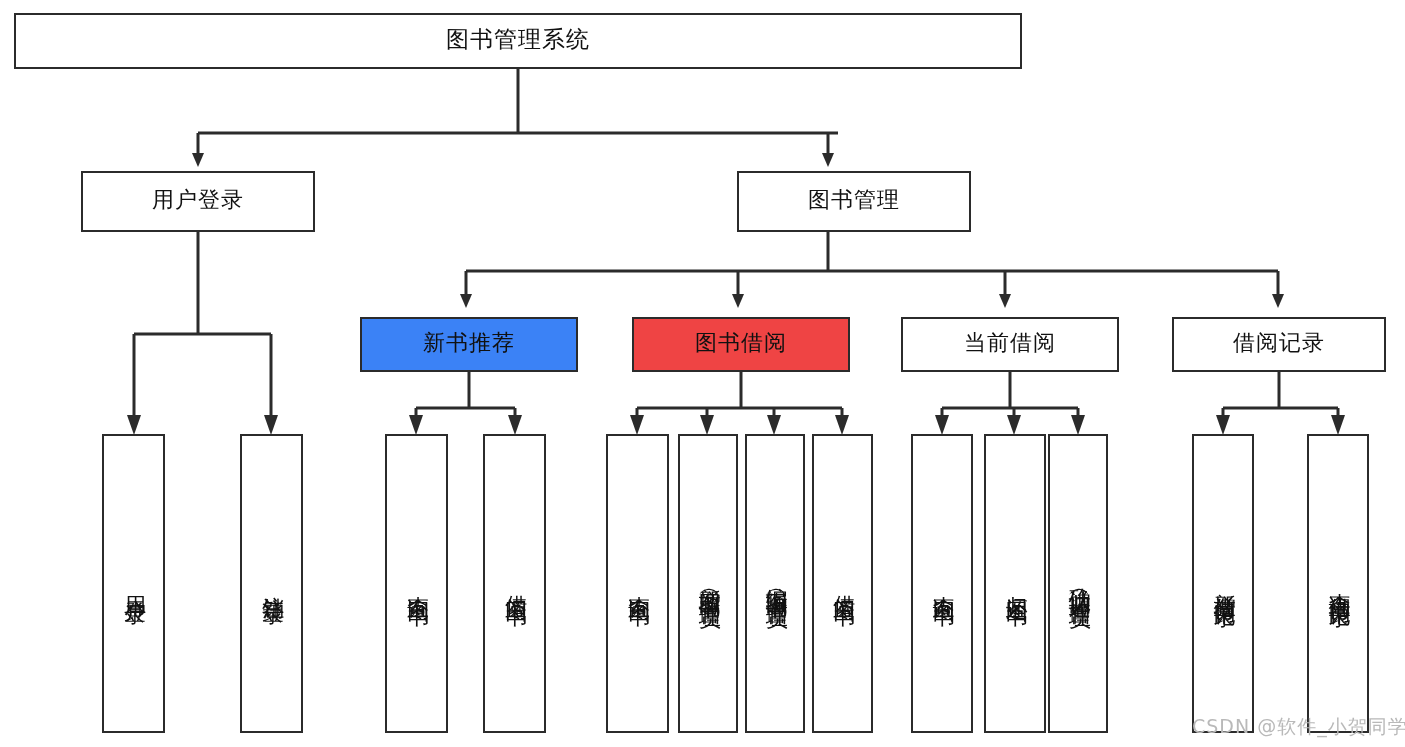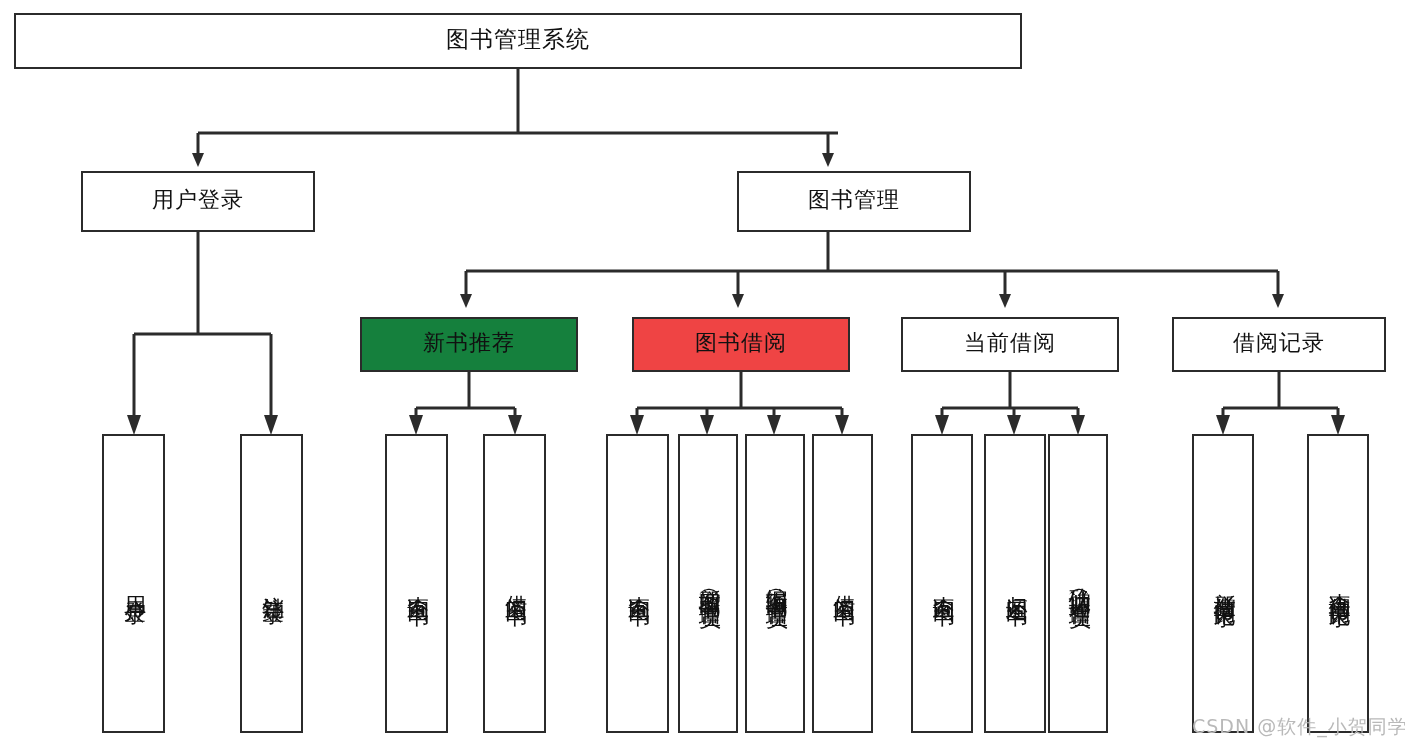--- a/index.html
+++ b/index.html
@@ -136,21 +136,21 @@
       <path d="M1223,408 L1223,417" marker-end="url(#arrowWide)"></path>
       <path d="M1338,408 L1338,417" marker-end="url(#arrowWide)"></path>
     </g>
   </svg>
 
   <div class="node horiz root" style="left: 14px; top: 13px; width: 1008px; height: 56px; border-color: rgb(43, 43, 43); background: rgb(255, 255, 255); color: rgb(17, 17, 17);">图书管理系统</div>
 
   <div class="node horiz" style="left: 81px; top: 171px; width: 234px; height: 61px; border-color: rgb(43, 43, 43); background: rgb(255, 255, 255); color: rgb(17, 17, 17);">用户登录</div>
   <div class="node horiz" style="left: 711px; top: 171px; width: 234px; height: 61px; border-color: rgb(43, 43, 43); background: rgb(255, 255, 255); color: rgb(17, 17, 17); margin-left: 26px;">图书管理</div>
 
-  <div class="node horiz" style="left: 360px; top: 317px; width: 218px; height: 55px; border-color: rgb(43, 43, 43); background: #15803d; color: rgb(17, 17, 17);">新书推荐</div>
+  <div class="node horiz" style="left: 360px; top: 317px; width: 218px; height: 55px; border-color: rgb(43, 43, 43); background: #3b82f6; color: rgb(17, 17, 17);">新书推荐</div>
   <div class="node horiz" style="left: 632px; top: 317px; width: 218px; height: 55px; border-color: rgb(43, 43, 43); background: #ef4444; color: rgb(17, 17, 17);">图书借阅</div>
   <div class="node horiz" style="left: 1172px; top: 317px; width: 214px; height: 55px; border-color: rgb(43, 43, 43); background: rgb(255, 255, 255); color: rgb(17, 17, 17);">借阅记录</div>
   <div class="node horiz" style="left: 901px; top: 317px; width: 218px; height: 55px; border-color: rgb(43, 43, 43); background: rgb(255, 255, 255); color: rgb(17, 17, 17);">当前借阅</div>
 
   <div class="node vert" style="left: 102px; top: 434px; width: 63px; height: 299px; border-color: rgb(43, 43, 43); background: rgb(255, 255, 255); color: rgb(17, 17, 17);">用户登录</div>
   <div class="node vert" style="left: 240px; top: 434px; width: 63px; height: 299px; border-color: rgb(43, 43, 43); background: rgb(255, 255, 255); color: rgb(17, 17, 17);">注销登录</div>
   <div class="node vert" style="left: 385px; top: 434px; width: 63px; height: 299px; border-color: rgb(43, 43, 43); background: rgb(255, 255, 255); color: rgb(17, 17, 17);">查询图书</div>
   <div class="node vert" style="left: 483px; top: 434px; width: 63px; height: 299px; border-color: rgb(43, 43, 43); background: rgb(255, 255, 255); color: rgb(17, 17, 17);">借阅图书</div>
   <div class="node vert" style="left: 606px; top: 434px; width: 63px; height: 299px; border-color: rgb(43, 43, 43); background: rgb(255, 255, 255); color: rgb(17, 17, 17);">查询图书</div>
   <div class="node vert" style="left: 678px; top: 434px; width: 60px; height: 299px; border-color: rgb(43, 43, 43); background: rgb(255, 255, 255); color: rgb(17, 17, 17);">新增图书（管理员）</div>

